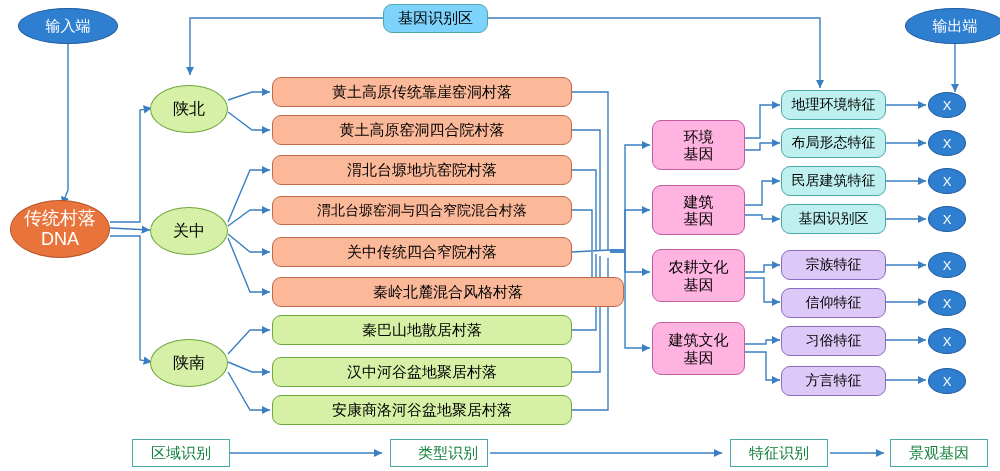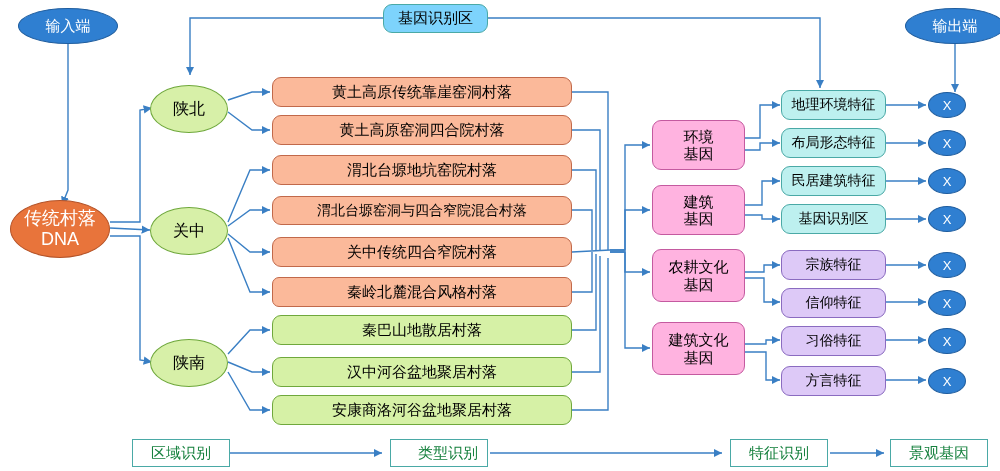--- a/index.html
+++ b/index.html
@@ -216,21 +216,21 @@
   </div>
   <div class="node vill-o" style="left:272px;top:155px;width:300px;height:30px;">
     <span>渭北台塬地坑窑院村落</span>
   </div>
   <div class="node vill-o" style="left:272px;top:196px;width:300px;height:29px;font-size:14px;">
     <span>渭北台塬窑洞与四合窄院混合村落</span>
   </div>
   <div class="node vill-o" style="left:272px;top:237px;width:300px;height:30px;">
     <span>关中传统四合窄院村落</span>
   </div>
-  <div class="node vill-o" style="left:272px;top:277px;width:300px;height:30px;border-radius:7px;">
+  <div class="node vill-o" style="left:272px;top:277px;width:352px;height:30px;">
     <span>秦岭北麓混合风格村落</span>
   </div>
   <div class="node vill-g" style="left:272px;top:315px;width:300px;height:30px;">
     <span>秦巴山地散居村落</span>
   </div>
   <div class="node vill-g" style="left:272px;top:357px;width:300px;height:30px;">
     <span>汉中河谷盆地聚居村落</span>
   </div>
   <div class="node vill-g" style="left:272px;top:395px;width:300px;height:30px;">
     <span>安康商洛河谷盆地聚居村落</span>

